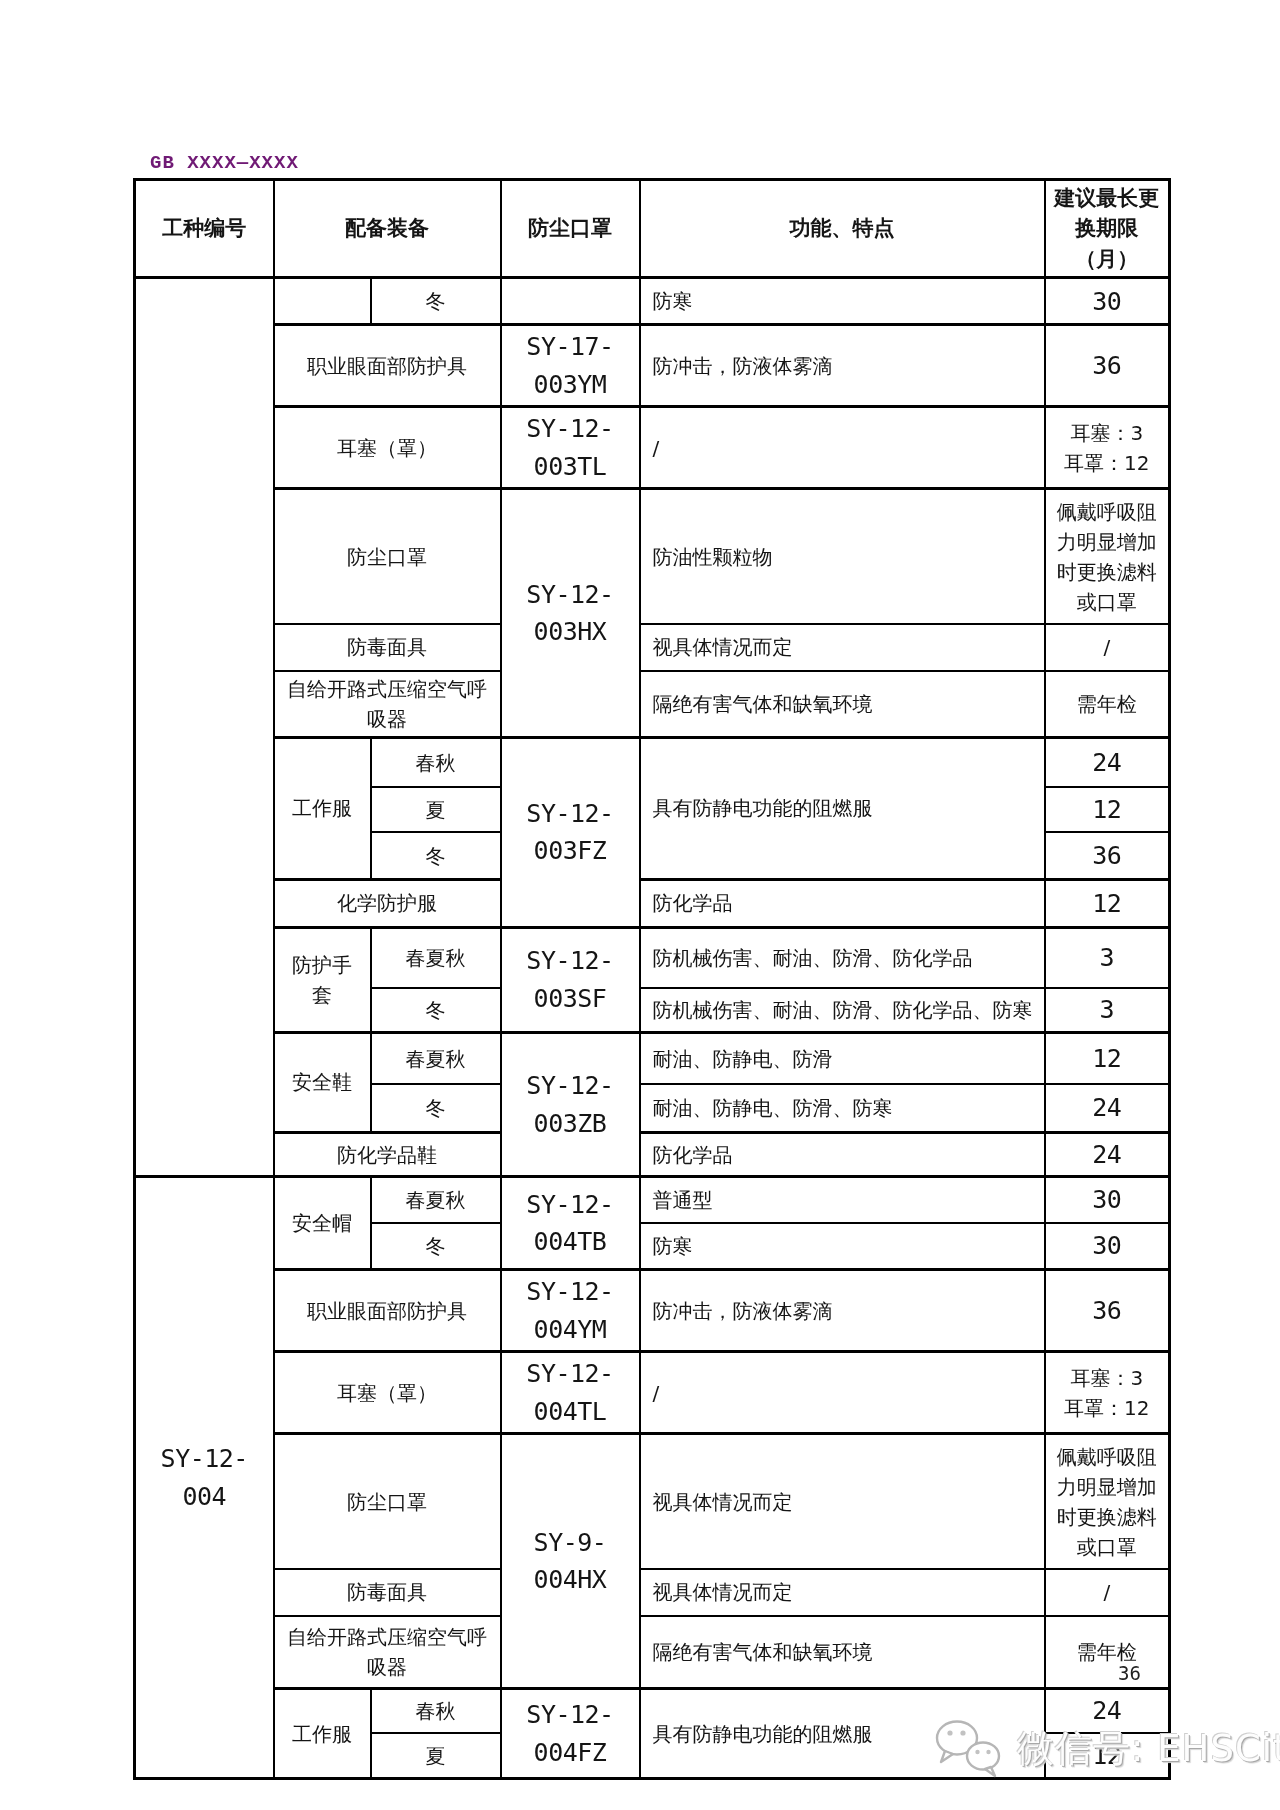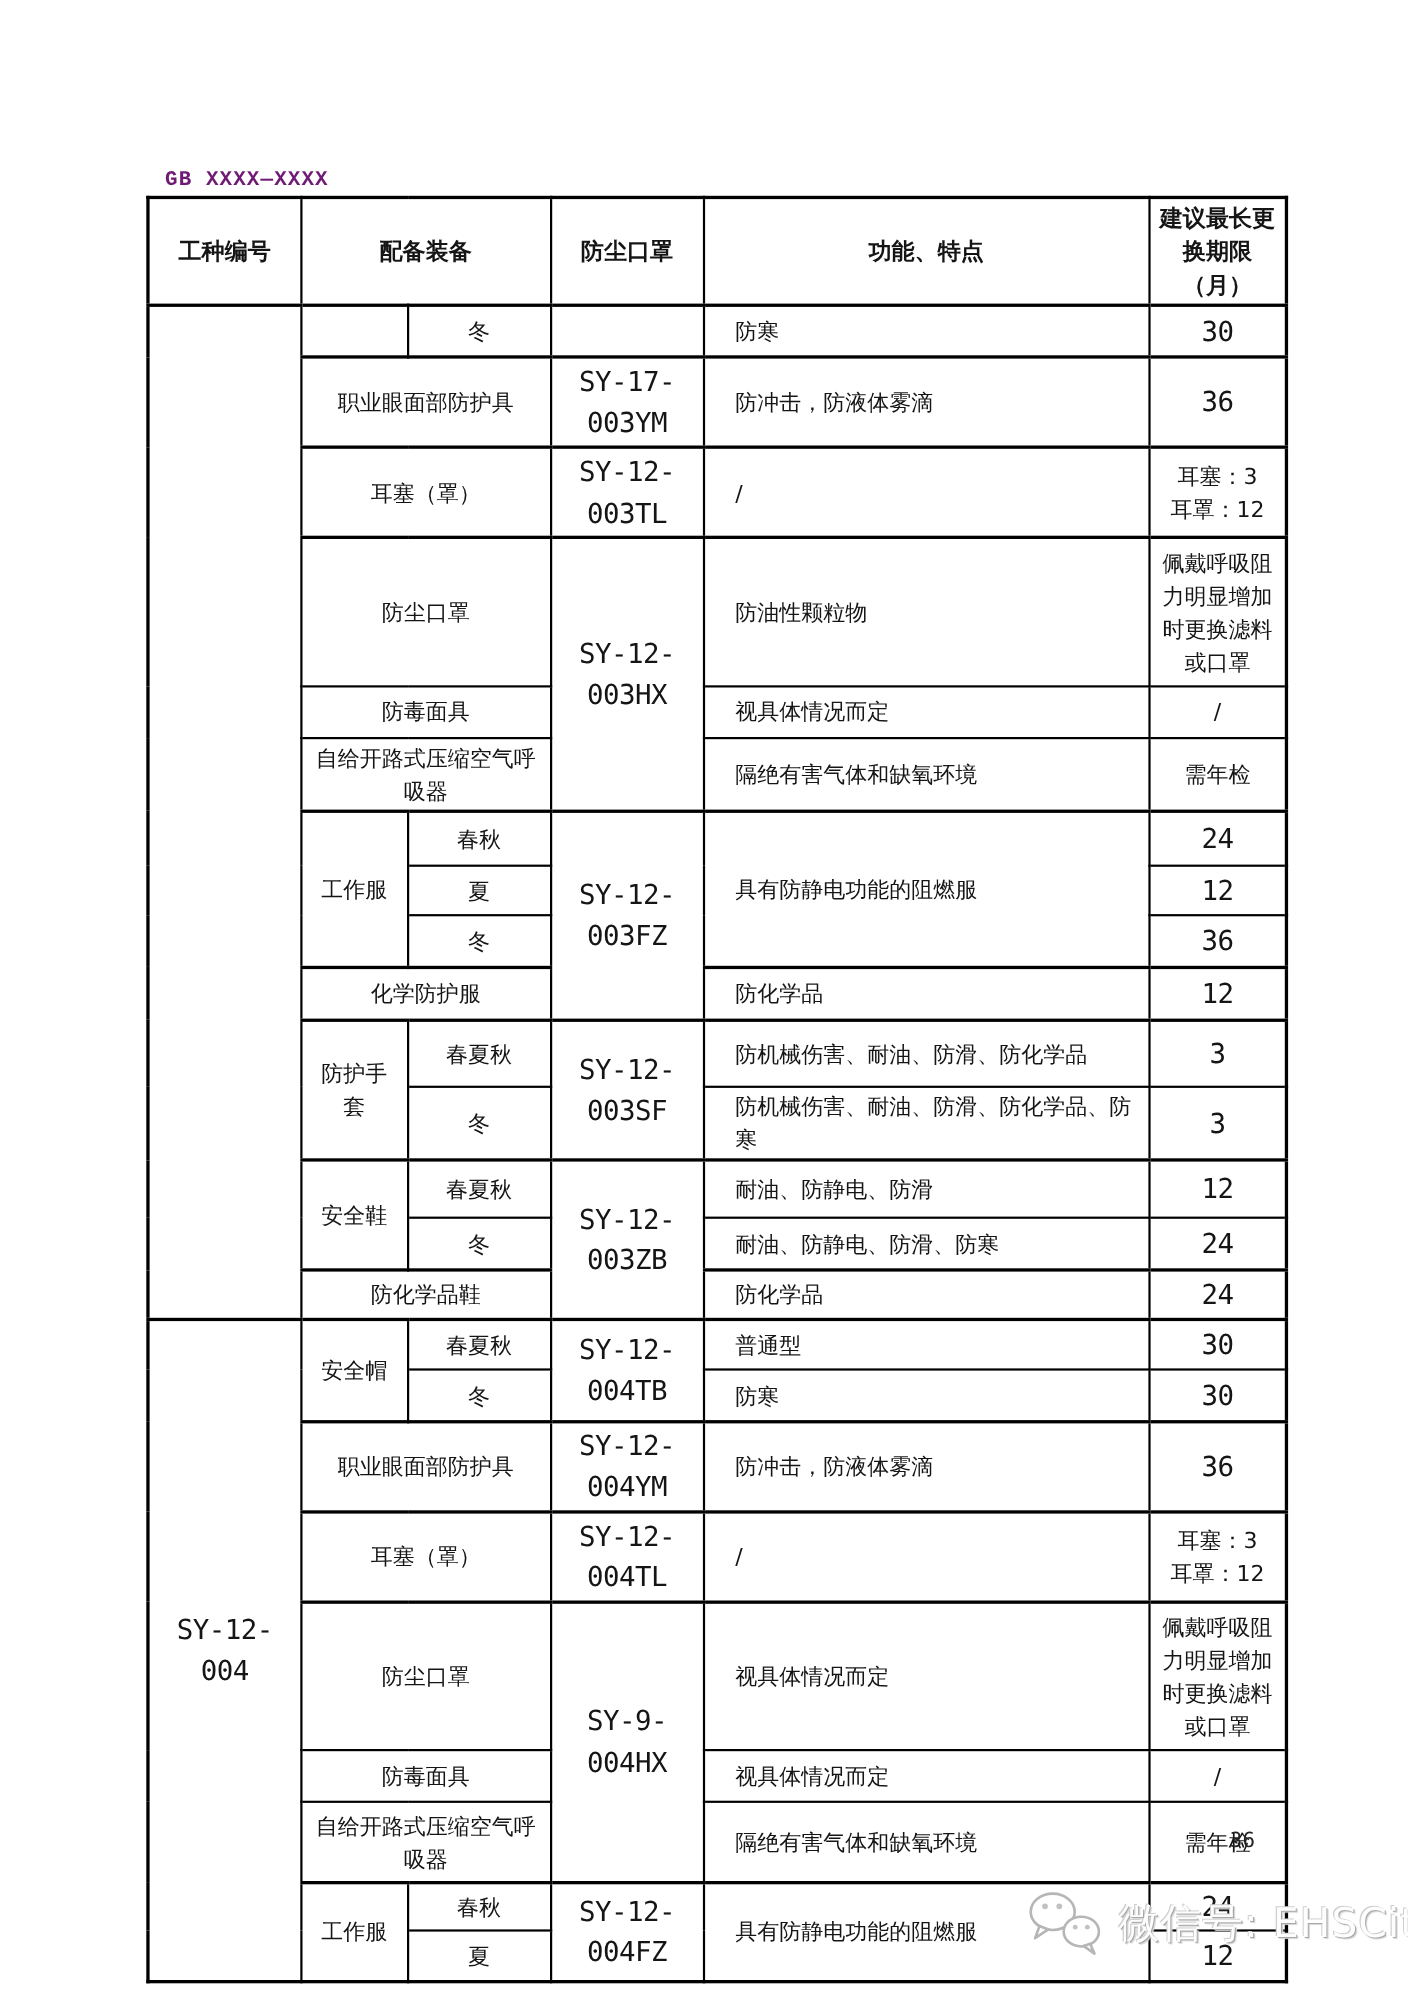--- a/index.html
+++ b/index.html
@@ -23,21 +23,21 @@
     padding:2px 8px;
     text-align:center;vertical-align:middle;
     font-size:20px;line-height:1.5;color:#151515;
     overflow:hidden;
   }
   .tbl thead th{
     border-bottom:3px solid #000;
     font-weight:700;font-size:21px;line-height:1.45;font-family:Liberation Serif, serif;
   }
   .tbl tr.gt td{border-top:3px solid #000;}
-  .tbl td.l{text-align:left;padding-left:28px;}
+  .tbl td.l{text-align:left;padding-left:12px;}
   .tbl .code,.tbl .num{
     font-family:"DejaVu Sans Mono", monospace;
     font-size:25px;letter-spacing:-0.5px;
   }
   .pagenum{
     position:absolute;left:1118px;top:1662px;
     font-family:"DejaVu Sans Mono", monospace;font-size:19px;color:#222;
   }
   .watermark{
     position:absolute;left:933px;top:1716px;

